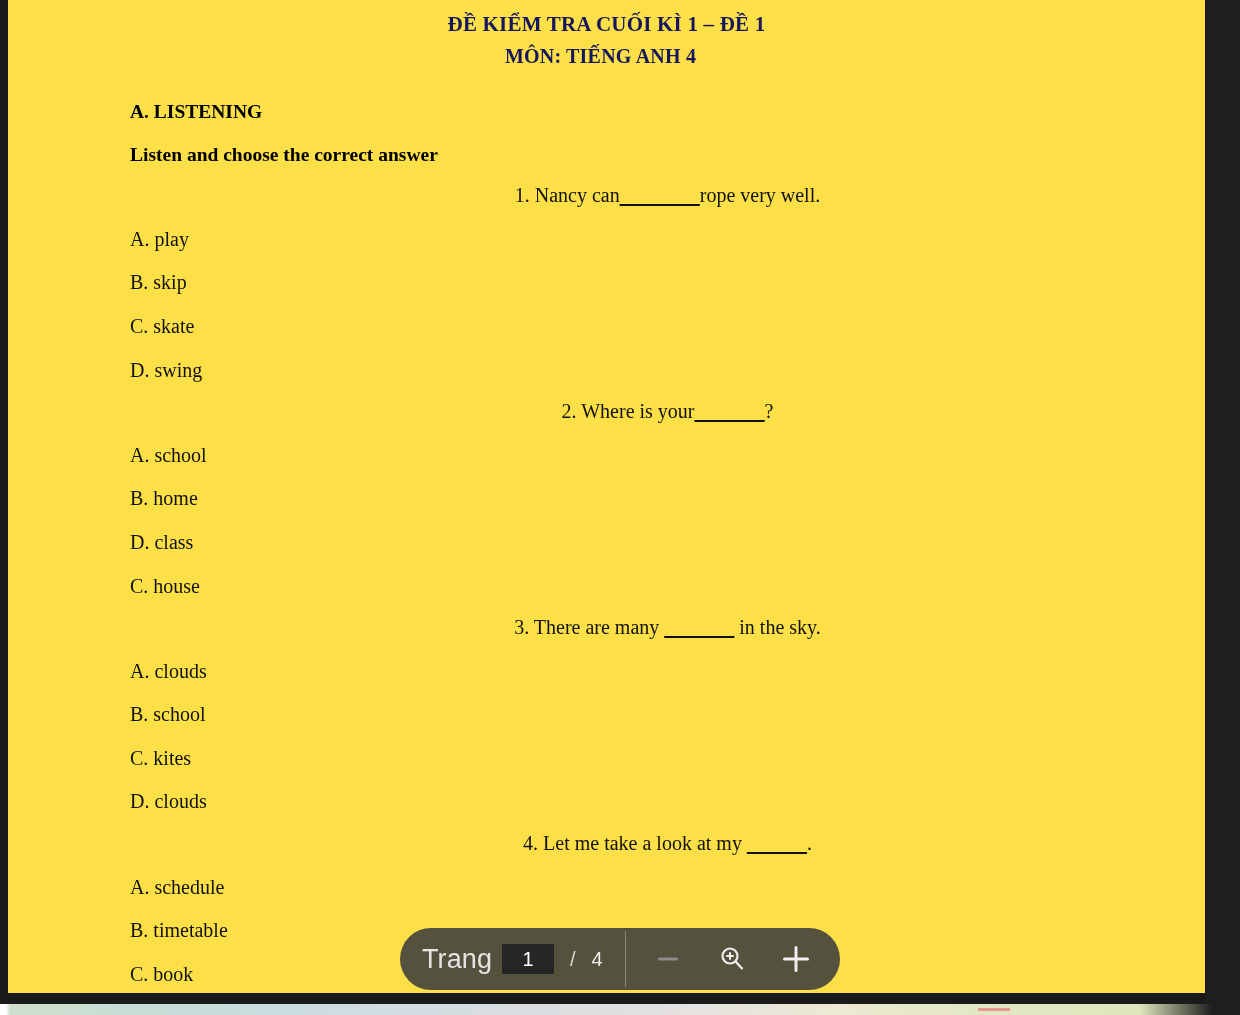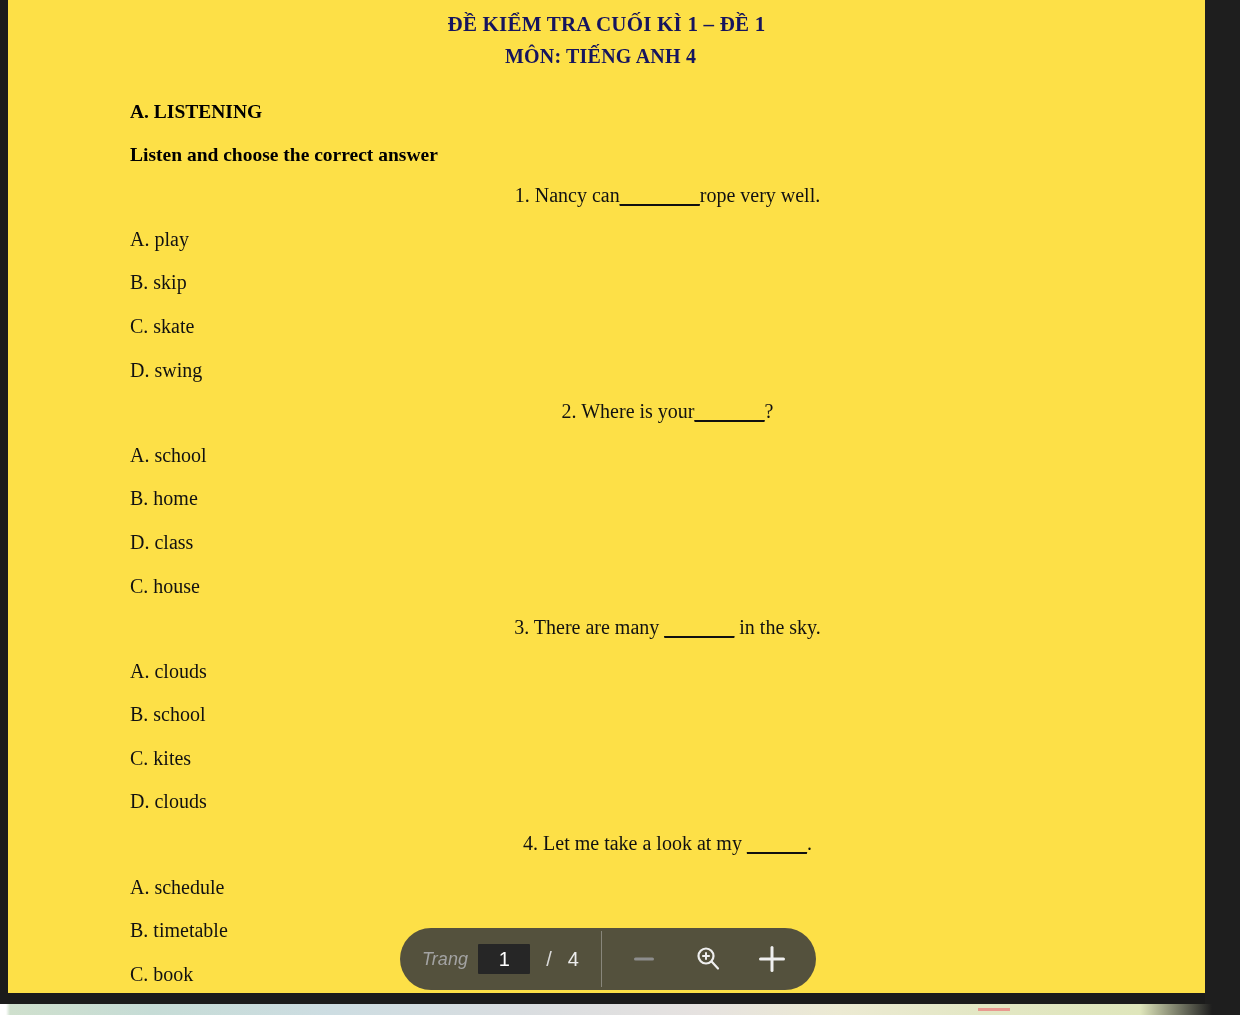--- a/index.html
+++ b/index.html
@@ -134,24 +134,23 @@
 
   .tb-pages {
     display: flex;
     align-items: center;
     height: 62px;
     padding: 0 18px 0 22px;
     gap: 10px;
   }
 
   .tb-label {
-    font-size: 18px;
-    color: #a3a3a3;
+    font-size: 27px;
+    color: #e5e5e5;
     letter-spacing: 0.1px;
-    font-style: italic;
   }
 
   .page-input {
     width: 52px;
     height: 30px;
     background: #262626;
     border: none;
     outline: none;
     color: #ffffff;
     font-size: 20px;

